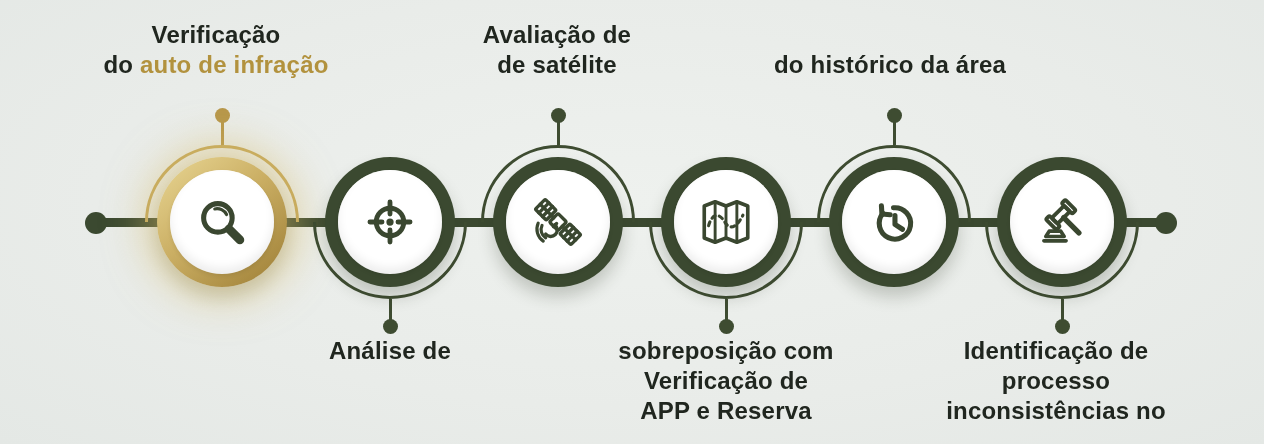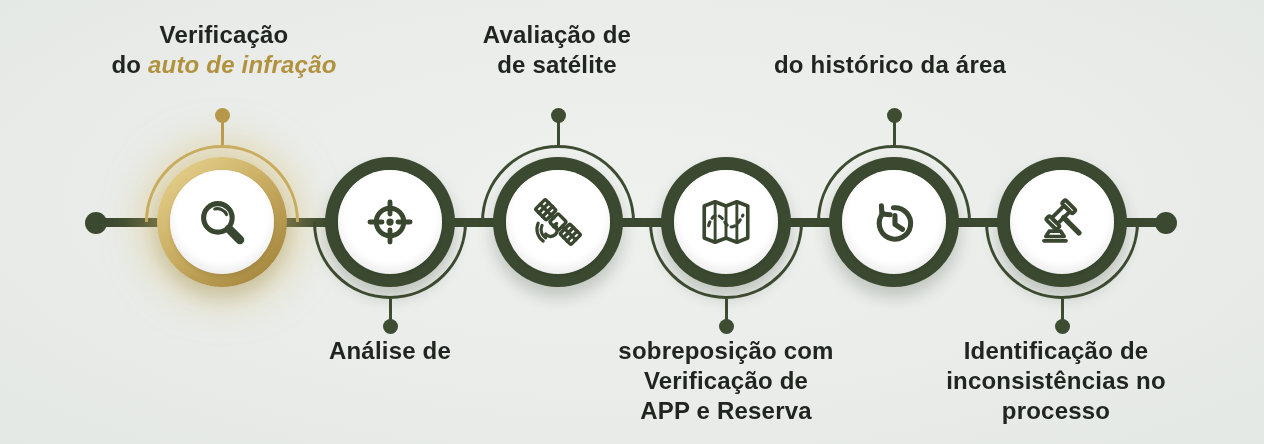--- a/index.html
+++ b/index.html
@@ -44,21 +44,21 @@
   .step.gold .stem, .step.gold .dot { background:#b7974a; }
   .step.gold .ring {
      background:linear-gradient(140deg,#e9d795 0%,#cbaf64 45%,#9c7d34 100%);
      box-shadow:0 0 40px 12px rgba(214,186,106,.55), 0 10px 16px rgba(45,55,35,.18);
   }
 
   
   .label { position:absolute; width:320px; text-align:center;
            font-size:24px; line-height:30px; font-weight:600;
            color:#20261f; letter-spacing:.2px; }
-  .label .gold-text { color:#b2923e; font-weight:700;font-style:italic; }
+  .label .gold-text { color:#b2923e; font-weight:700; }
 
   .icon-svg { width:58px; height:58px; display:block;
               stroke:#3a4730; fill:none; stroke-linecap:round; stroke-linejoin:round; }
 </style>
 </head>
 <body>
 
 <div class="canvas">
 
   <div class="baseline"></div>
@@ -162,21 +162,21 @@
             <rect x="15.1" y="5.9" width="2.1" height="6.2" rx="0.7"></rect>
             <path d="M11.5,10.7 L11.5,19.6" stroke-width="2.2"></path>
           </g>
           <path d="M5.3,18.0 L12.9,18.0 L11.5,15.8 L6.7,15.8 Z" stroke-width="1.5"></path>
           <path d="M4.5,19.8 L13.7,19.8" stroke-width="1.5"></path>
         </svg>
       </div>
     </div>
   </div>
 
-  <div class="label" style="left:64px; top:20px">
+  <div class="label" style="left:56px; top:20px">
     <div>Verificação</div>
     <div><span>do </span><span class="gold-text">auto de infração</span></div>
   </div>
 
   <div class="label" style="left:230px; top:336px">
     <div>Análise de</div>
   </div>
 
   <div class="label" style="left:397px; top:20px">
     <div>Avaliação de</div>
@@ -188,17 +188,17 @@
     <div>Verificação de</div>
     <div>APP e Reserva</div>
   </div>
 
   <div class="label" style="left:730px; top:50px">
     <div>do histórico da área</div>
   </div>
 
   <div class="label" style="left:896px; top:336px">
     <div>Identificação de</div>
+    <div>processo</div>
     <div>inconsistências no</div>
-    <div>processo</div>
   </div>
 
 </div>
 
 </body></html>

